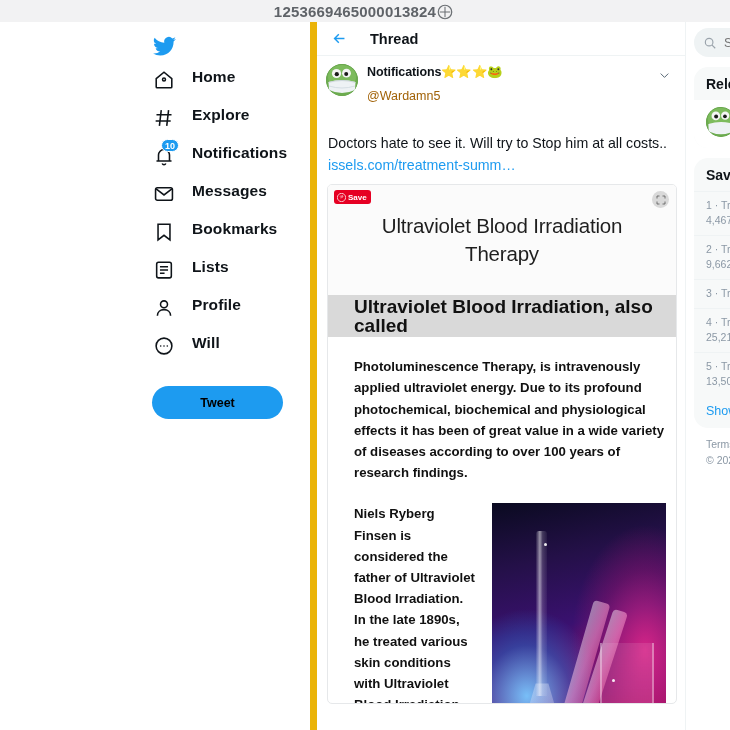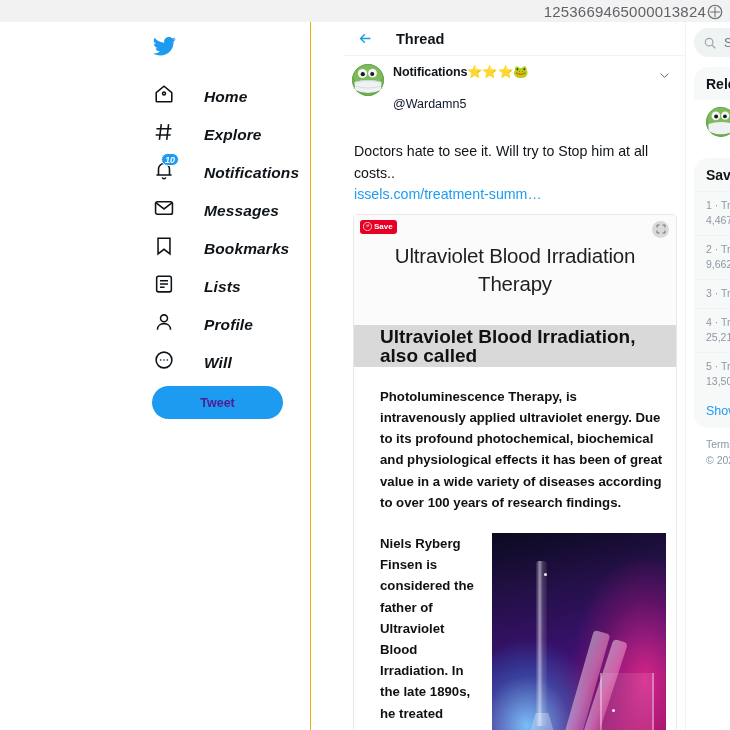--- a/index.html
+++ b/index.html
@@ -11,22 +11,23 @@
     -webkit-font-smoothing: antialiased;
   }
 
   
   .topbar {
     position: absolute; top: 0; left: 0;
     width: 730px; height: 25px;
     background: #f2f2f3;
     border-bottom: 1px solid #e0e0e2;
     display: flex; align-items: center;
-    justify-content: flex-end;
+    justify-content: center;
     padding: 0 6px 0 4px;
+    font-weight: bold;
   }
   .topbar-title {
     font-size: 15px; color: #5f6368;
     letter-spacing: .2px; line-height: 20px;
     white-space: nowrap;
   }
   .topbar-icon { width: 18px; height: 18px; color: #6b6f73; flex: 0 0 auto; }
 
   
   .page {
@@ -41,61 +42,59 @@
   .leftnav {
     width: 310px; flex: 0 0 310px;
     padding: 6px 0 0 152px;
     background: #fff;
   }
   .brand { height: 36px; display: flex; align-items: center; }
   .brand svg { width: 25px; height: 25px; fill: #1d9bf0; }
 
   .navlist { margin-top: 4px; }
   .navitem {
-    display: flex; align-items: flex-end;
-    gap: 28px; height: 38px;
+    display: flex; align-items: flex-start;
+    gap: 16px; height: 38px;
     color: #0f1419; cursor: pointer;
     position: relative;
-    font-style: italic;
   }
   .navicon {
     width: 24px; height: 24px; flex: 0 0 24px;
     display: flex; align-items: center; justify-content: center;
     position: relative;
   }
   .navicon svg { width: 22px; height: 22px; stroke: #0f1419; fill: none; stroke-width: 1.7; }
   .navlabel { font-size: 15.5px; font-weight: 700; letter-spacing: .1px; }
   .badge {
     position: absolute; top: -5px; left: 9px;
     background: #1d9bf0; color: #fff;
     font-size: 9px; font-weight: 700;
     border-radius: 9px; min-width: 16px;
     height: 13px; line-height: 13px;
     text-align: center; padding: 0 3px;
     border: 1.5px solid #fff;
   }
   .tweet-btn {
     margin-top: 14px;
     width: 131px; height: 33px;
-    background: #1d9bf0; color: #4c1d95;
+    background: #1d9bf0; color: #000000;
     border: none; border-radius: 999px;
     font-size: 12.5px; font-weight: 700;
     font-family: "Liberation Sans", sans-serif;
     cursor: pointer;
   }
 
   
   .center {
     width: 376px; flex: 0 0 376px;
-    border-left: 1px solid #eab308;
+    border-left: 7px solid #eab308;
     border-right: 1px solid #eff3f4;
     background: #fff;
     overflow: hidden;
     position: relative;
-    padding-left: 32px;
   }
   .thread-header {
     height: 34px; display: flex; align-items: center;
     gap: 22px; padding: 0 14px;
     border-bottom: 1px solid #eff3f4;
   }
   .back-arrow { width: 17px; height: 17px; }
   .back-arrow svg { width: 17px; height: 17px; stroke: #1d9bf0; fill: none; stroke-width: 2; }
   .thread-title { font-size: 14.5px; font-weight: 700; color: #0f1419; }
 
@@ -107,21 +106,21 @@
     width: 32px; height: 32px; border-radius: 50%;
     flex: 0 0 32px; overflow: hidden; position: relative;
     background: #5c9b42;
   }
   .avatar svg { width: 32px; height: 32px; display: block; }
   .names { flex: 1 1 auto; line-height: 1.15; padding-top: 1px; }
   .display-name {
     font-size: 12.5px; font-weight: 700; color: #0f1419;
     letter-spacing: -.1px;
   }
-  .handle { font-size: 12.5px; color: #0f172a; margin-top: 18px; }
+  .handle { font-size: 12.5px; color: #a16207; margin-top: 10px; }
   .caret { width: 15px; height: 15px; flex: 0 0 15px; padding-top: 4px; }
   .caret svg { width: 13px; height: 13px; stroke: #536471; fill: none; stroke-width: 1.8; }
 
   .tweet-text {
     padding: 8px 14px 0 11px;
     font-size: 14.2px; line-height: 21.5px;
     color: #0f1419;
   }
   .tweet-link { color: #1d9bf0; display: block; }
 

